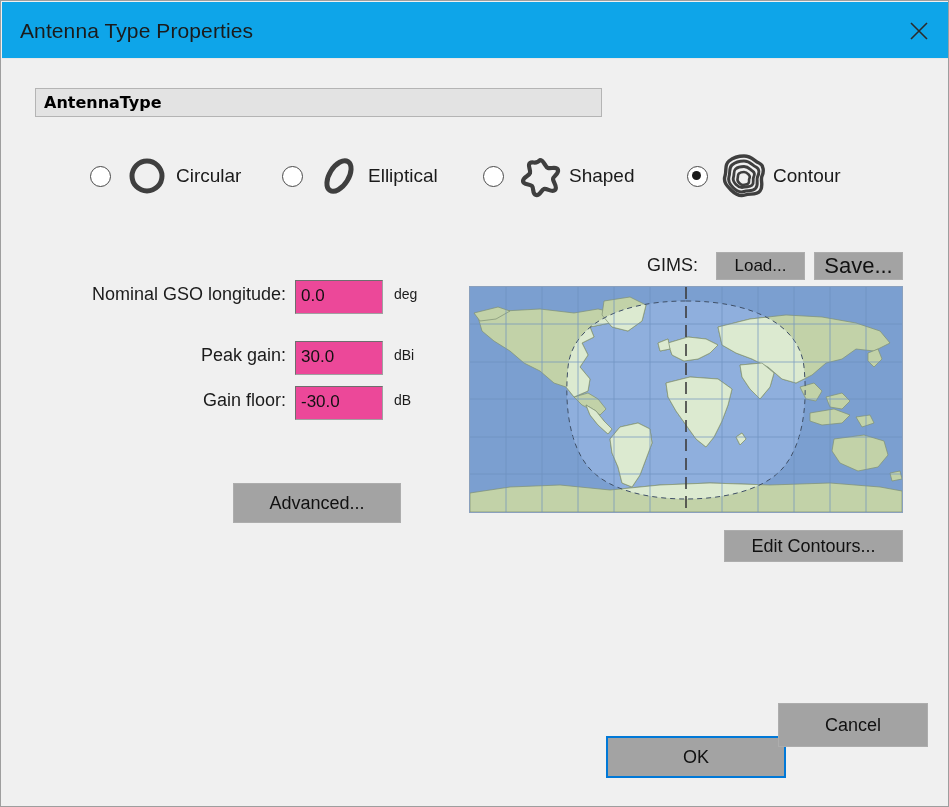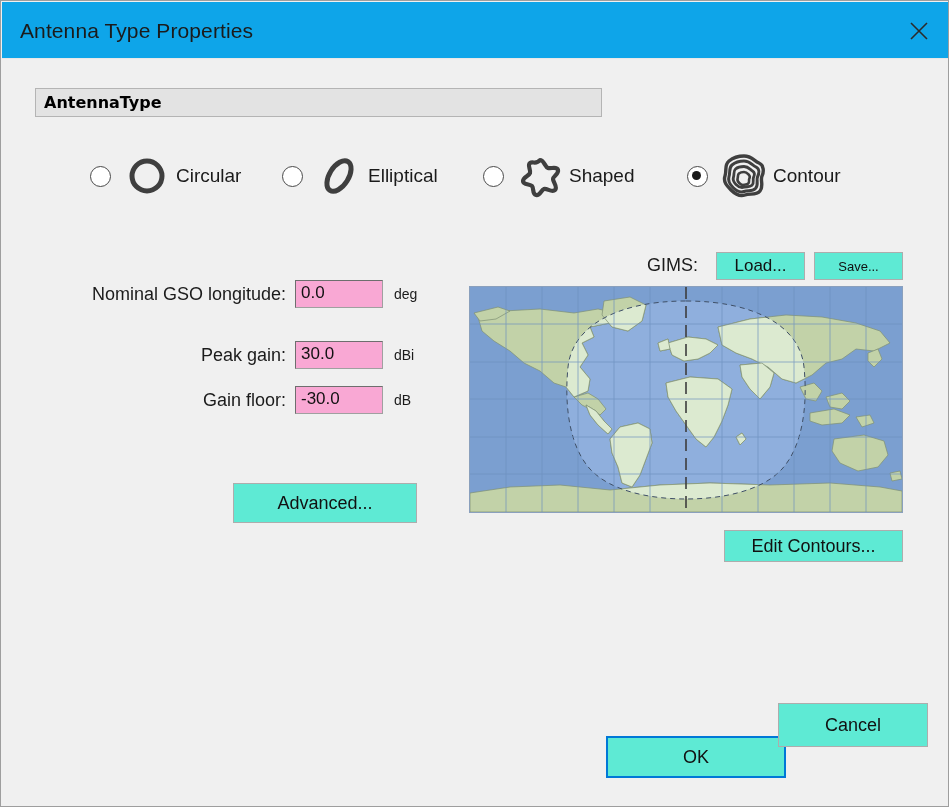--- a/index.html
+++ b/index.html
@@ -115,22 +115,22 @@
   .field-label {
     position: absolute;
     right: 100%;
     top: 4px;
     margin-right: 9px;
     font-size: 18px;
     color: #1b1b1b;
     white-space: nowrap;
   }
   .field-input {
-    width: 88px; height: 28px;
-    background: #f9a8d4;
+    width: 88px; height: 34px;
+    background: #ec4899;
     border: 1px solid #a0a0a0;
     border-top-color: #6e6e6e;
     border-left-color: #6e6e6e;
     font-family: "Liberation Sans", sans-serif;
     font-size: 17px;
     color: #111111;
     padding: 0 0 3px 5px;
     line-height: 30px;
     outline: none;
   }
@@ -139,60 +139,60 @@
     left: 100%;
     top: 6px;
     margin-left: 11px;
     font-size: 14px;
     color: #1b1b1b;
     white-space: nowrap;
   }
 
   
   .btn {
-    background: #5eead4;
+    background: #a3a3a3;
     border: 1px solid #adadad;
     font-family: "Liberation Sans", sans-serif;
     font-size: 18px;
     color: #111111;
     text-align: center;
     cursor: default;
     display: flex;
     align-items: center;
     justify-content: center;
     white-space: nowrap;
     padding: 0;
   }
   .btn.default {
     border: 2px solid #0078d7;
   }
 
   #advanced-button {
     position: absolute;
     left: 231px; top: 424px;
-    width: 184px; height: 40px;
+    width: 168px; height: 40px;
   }
   #gims-label {
     position: absolute;
     left: 645px; top: 196px;
     font-size: 18px;
     color: #1b1b1b;
     white-space: nowrap;
   }
   #gims-load-button {
     position: absolute;
     left: 714px; top: 193px;
     width: 89px; height: 28px;
     font-size: 17px;
   }
   #gims-save-button {
     position: absolute;
     left: 812px; top: 193px;
     width: 89px; height: 28px;
-    font-size: 13px;
+    font-size: 22px;
   }
   #edit-contours-button {
     position: absolute;
     left: 722px; top: 471px;
     width: 179px; height: 32px;
   }
   #ok-button {
     position: absolute;
     left: 604px; top: 677px;
     width: 180px; height: 42px;

